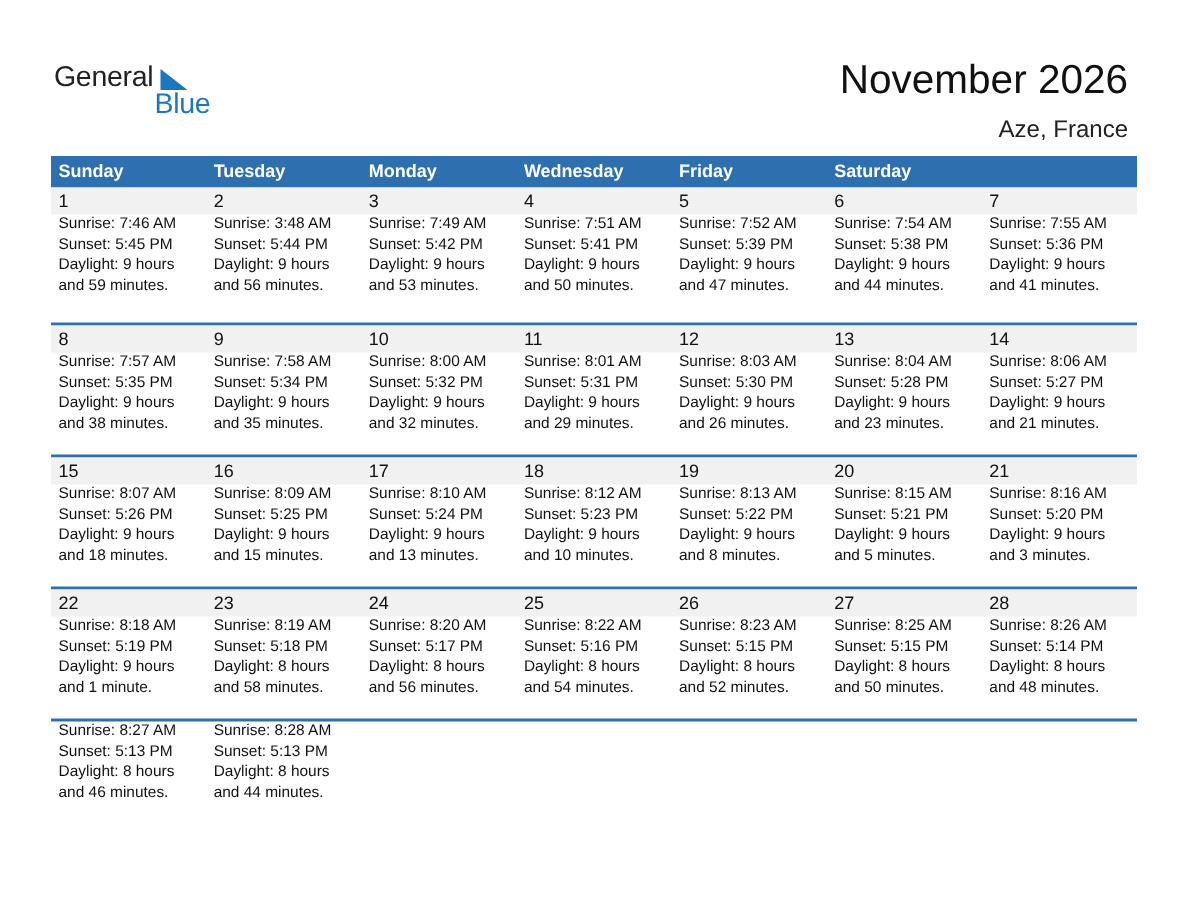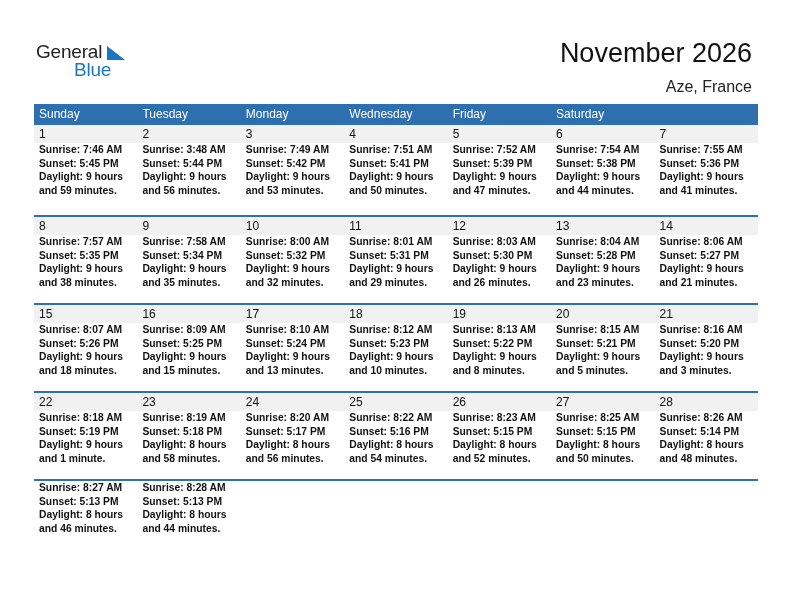--- a/index.html
+++ b/index.html
@@ -1,33 +1,33 @@
 <!DOCTYPE html>
 <html><head>
 <meta charset="utf-8">
 <style>
   html, body { margin: 0; padding: 0; background: #ffffff; }
   body { width: 792px; height: 612px; position: relative; overflow: hidden;
          font-family: "Liberation Sans", "DejaVu Sans", sans-serif; color: #111; }
   .logo { position: absolute; left: 36px; top: 41px; width: 100px; height: 40px; }
   .logo-general { position: absolute; left: 0; top: 0; font-size: 19px; color: #222; letter-spacing: -0.2px; }
-  .logo-blue { position: absolute; left: 38px; top: 18px; font-size: 19px; color: #1a78c2; letter-spacing: -0.2px; }
+  .logo-blue { position: absolute; left: 67px; top: 18px; font-size: 19px; color: #1a78c2; letter-spacing: -0.2px; }
   .logo-tri { position: absolute; left: 71px; top: 5px; width: 0; height: 0;
               border-left: 18px solid #1a78c2; border-top: 14px solid transparent; }
   .title { position: absolute; right: 40px; top: 38px; font-size: 27px; color: #111; margin-left: 34px; }
   .subtitle { position: absolute; right: 40px; top: 78px; font-size: 16px; color: #222; }
   .cal { position: absolute; left: 34px; top: 104px; width: 724px; }
-  .hdr { display: flex; background: #2e6fb0; height: 21px; }
+  .hdr { display: flex; background: #2e6fb0; height: 21px; font-weight: bold; }
   .hdr div { width: 103.43px; box-sizing: border-box; padding-left: 5px; color: #fff; font-size: 12px; line-height: 21px; }
   .week { border-top: 2px solid #2e6fb0; height: 88px; box-sizing: border-box; }
   .week.first { border-top: none; height: 90px; }
   .datebar { display: flex; background: #f1f1f1; height: 18px; }
   .datebar div { width: 103.43px; box-sizing: border-box; padding-left: 5px; font-size: 12px; line-height: 18px; color: #111; }
   .info { display: flex; }
-  .info .cell { width: 103.43px; box-sizing: border-box; padding-left: 5px; font-size: 10.3px; line-height: 13.5px; color: #111; white-space: nowrap; font-weight: bold; }
+  .info .cell { width: 103.43px; box-sizing: border-box; padding-left: 5px; font-size: 10.3px; line-height: 13.5px; color: #111; white-space: nowrap; }
 </style>
 </head>
 <body>
 
 <div class="logo">
   <span class="logo-general">General</span>
   <span class="logo-tri"></span>
   <span class="logo-blue">Blue</span>
 </div>
 

